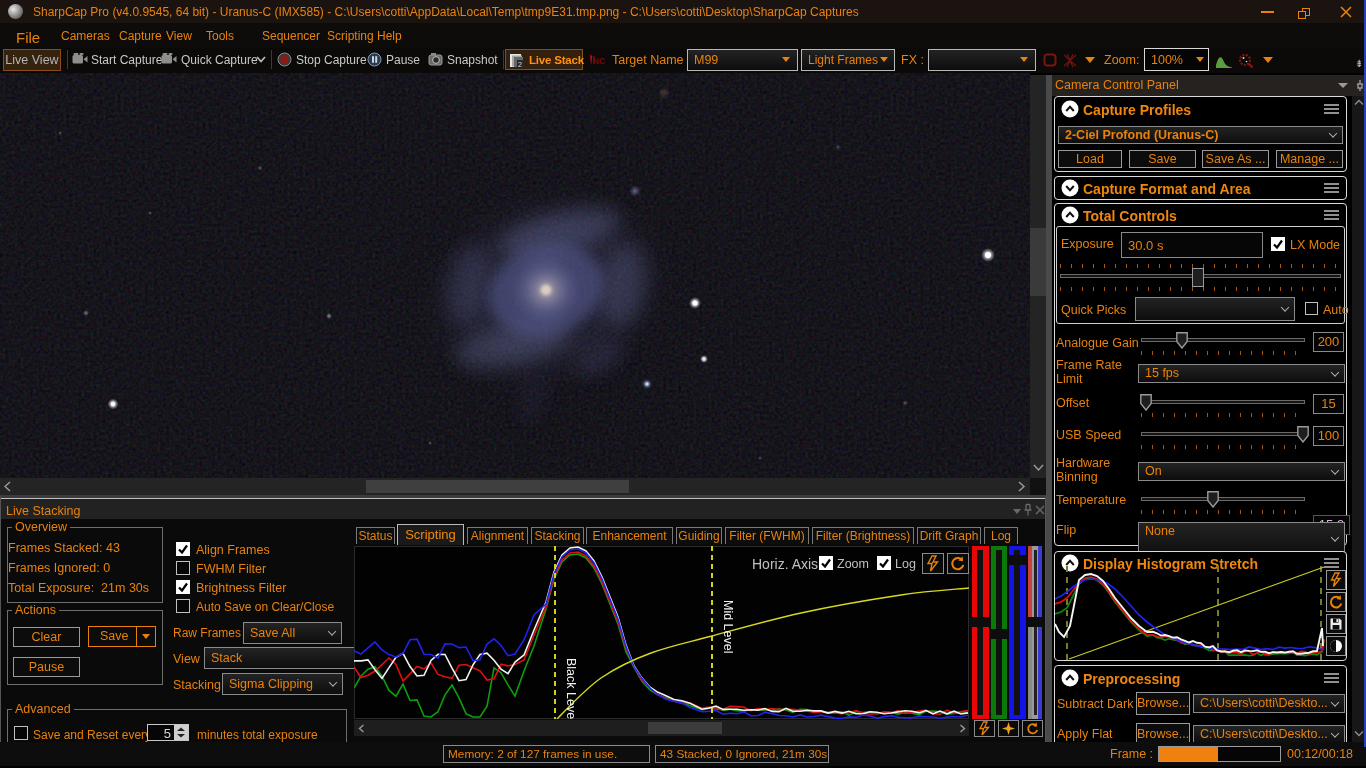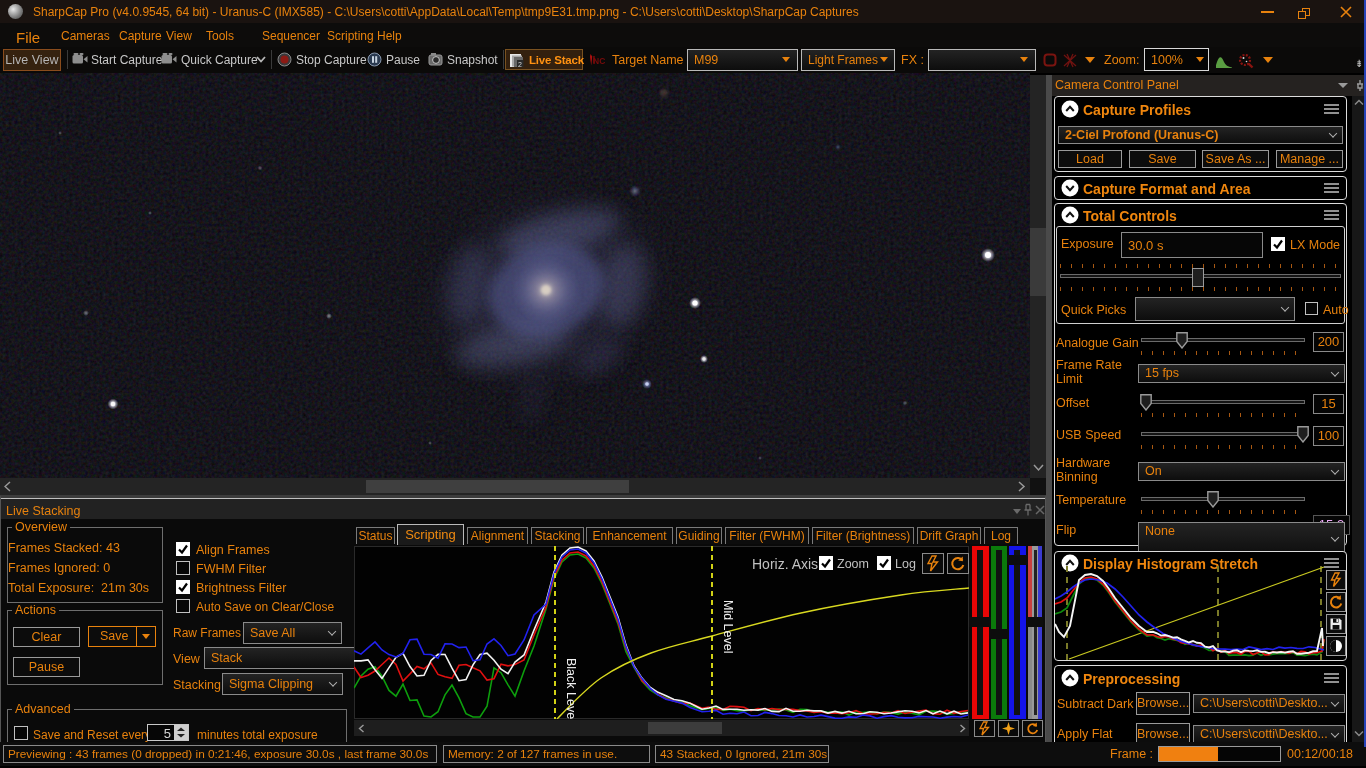--- a/index.html
+++ b/index.html
@@ -534,21 +534,20 @@
     <div class="abs" style="left:647px;top:224px;width:74px;height:12px;background:#3c3c3c"></div>
     <svg class="abs" style="left:357px;top:226px" width="7" height="9">
         <path d="M5.5 1 L1.5 4.5 L5.5 8" stroke="#9a9a9a" stroke-width="1.4" fill="none"></path>
       </svg>
     <svg class="abs" style="left:958px;top:226px" width="7" height="9">
         <path d="M1.5 1 L5.5 4.5 L1.5 8" stroke="#9a9a9a" stroke-width="1.4" fill="none"></path>
       </svg>
   </div>
 
   <div id="statusbar" class="abs" style="left:0;top:742px;width:1366px;height:24px;background:#0d0d0d">
-    <div class="abs" style="left:3px;top:3px;width:434px;height:18px;border:1px solid #8a8a8a;color:#e8820d;font-size:11.8px;line-height:16px;padding-left:4px;white-space:nowrap;overflow:hidden">Previewing : 43 frames (0 dropped) in 0:21:46, exposure 30.0s , last frame 30.0s</div>
     <div class="abs" style="left:443px;top:3px;width:207px;height:18px;border:1px solid #8a8a8a;color:#e8820d;font-size:11.8px;line-height:16px;padding-left:4px;white-space:nowrap">Memory: 2 of 127 frames in use.</div>
     <div class="abs" style="left:655px;top:3px;width:174px;height:18px;border:1px solid #8a8a8a;color:#e8820d;font-size:11.8px;line-height:16px;padding-left:4px;white-space:nowrap">43 Stacked, 0 Ignored, 21m 30s</div>
     <div class="abs or" style="left:1110px;top:5px;font-size:12.5px">Frame :</div>
     <div class="abs" style="left:1158px;top:4px;width:123px;height:16px;border:1px solid #9a9a9a;background:#050505"></div>
     <div class="abs" style="left:1159px;top:5px;width:59px;height:14px;background:#f08010"></div>
     <div class="abs or" style="left:1287px;top:5px;font-size:12.5px">00:12/00:18</div>
   </div>
   <div class="abs" style="left:0;top:766px;width:1366px;height:2px;background:#000"></div>
 
   <div class="abs" style="left:1364px;top:0;width:2px;height:747px;background:#2743b8"></div>

